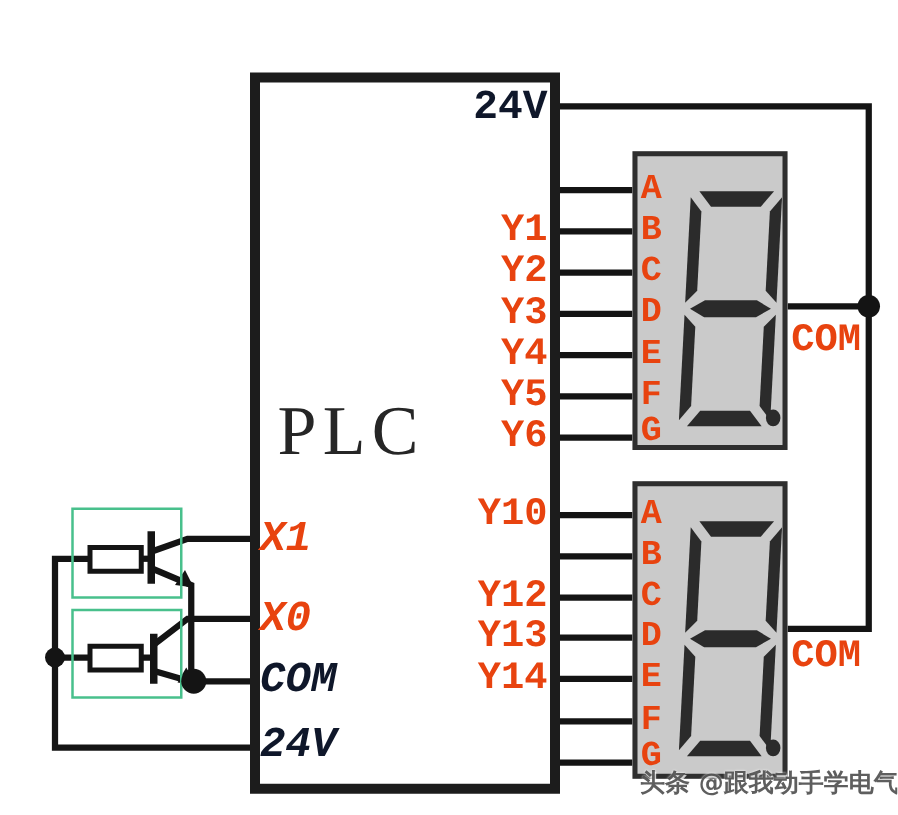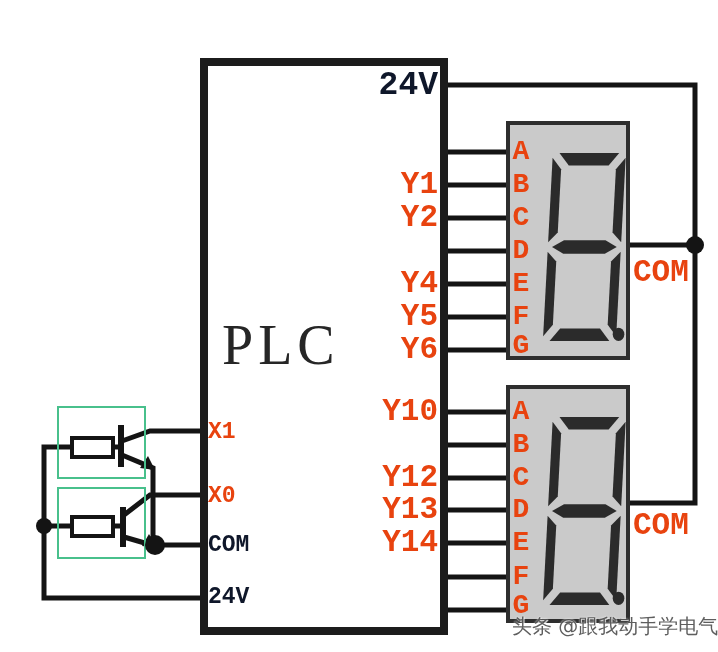--- a/index.html
+++ b/index.html
@@ -18,35 +18,35 @@
     color:#262626;letter-spacing:5px;font-weight:500;
   }
   .lbl{
     position:absolute;font-family:"Liberation Mono",monospace;font-weight:bold;
     white-space:nowrap;
     text-align:right;
   }
   .orange{color:#e8430f;}
   .blue{color:#0f172a;}
   .term-right{left:330px;width:108px;text-align:right;font-size:31px;height:34px;line-height:34px;}
-  .term-left{left:208px;font-size:23px;height:34px;line-height:34px;}
+  .term-left{left:208px;font-size:34px;height:34px;line-height:34px;font-style:italic;}
   .top24{left:330px;width:108px;text-align:right;top:68px;font-size:33px;height:36px;line-height:36px;}
   .display{
     position:absolute;left:506px;width:124px;
     background:#cacaca;border:4px solid #2e2e2e;box-sizing:border-box;
   }
   .seg-pin{
     position:absolute;left:0;width:22px;height:30px;line-height:30px;text-align:center;
     font-family:"Liberation Mono",monospace;font-weight:bold;font-size:28px;color:#e8430f;
   }
   .digit{position:absolute;left:28px;top:26px;width:88px;height:192px;}
   .com-lbl{font-size:31px;height:34px;line-height:34px;}
   .watermark{
     position:absolute;left:512px;top:611px;width:206px;
-    font-family:"DejaVu Sans",sans-serif;font-weight:normal;font-size:20px;line-height:30px;
+    font-family:"DejaVu Sans",sans-serif;font-weight:bold;font-size:20px;line-height:30px;
     color:rgba(72,72,72,0.88);letter-spacing:0px;
     text-shadow:0 0 2px #ffffff,1px 1px 0 rgba(255,255,255,0.7);
     white-space:nowrap;
   }
 </style>
 </head>
 <body>
 
 <div class="canvas">
 
@@ -101,20 +101,21 @@
     <circle cx="44" cy="526" r="8" fill="#141414"></circle>
   </svg>
 
   <div class="plc-box"></div>
   <div class="plc-title">PLC</div>
 
   <div class="lbl blue top24">24V</div>
 
   <div class="lbl orange term-right" style="top:168px">Y1</div>
   <div class="lbl orange term-right" style="top:201px">Y2</div>
+  <div class="lbl orange term-right" style="top:234px">Y3</div>
   <div class="lbl orange term-right" style="top:267px">Y4</div>
   <div class="lbl orange term-right" style="top:300px">Y5</div>
   <div class="lbl orange term-right" style="top:333px">Y6</div>
 
   <div class="lbl orange term-right" style="top:395px">Y10</div>
   <div class="lbl orange term-right" style="top:461px">Y12</div>
   <div class="lbl orange term-right" style="top:493px">Y13</div>
   <div class="lbl orange term-right" style="top:526px">Y14</div>
 
   <div class="lbl orange term-left" style="top:415px">X1</div>

